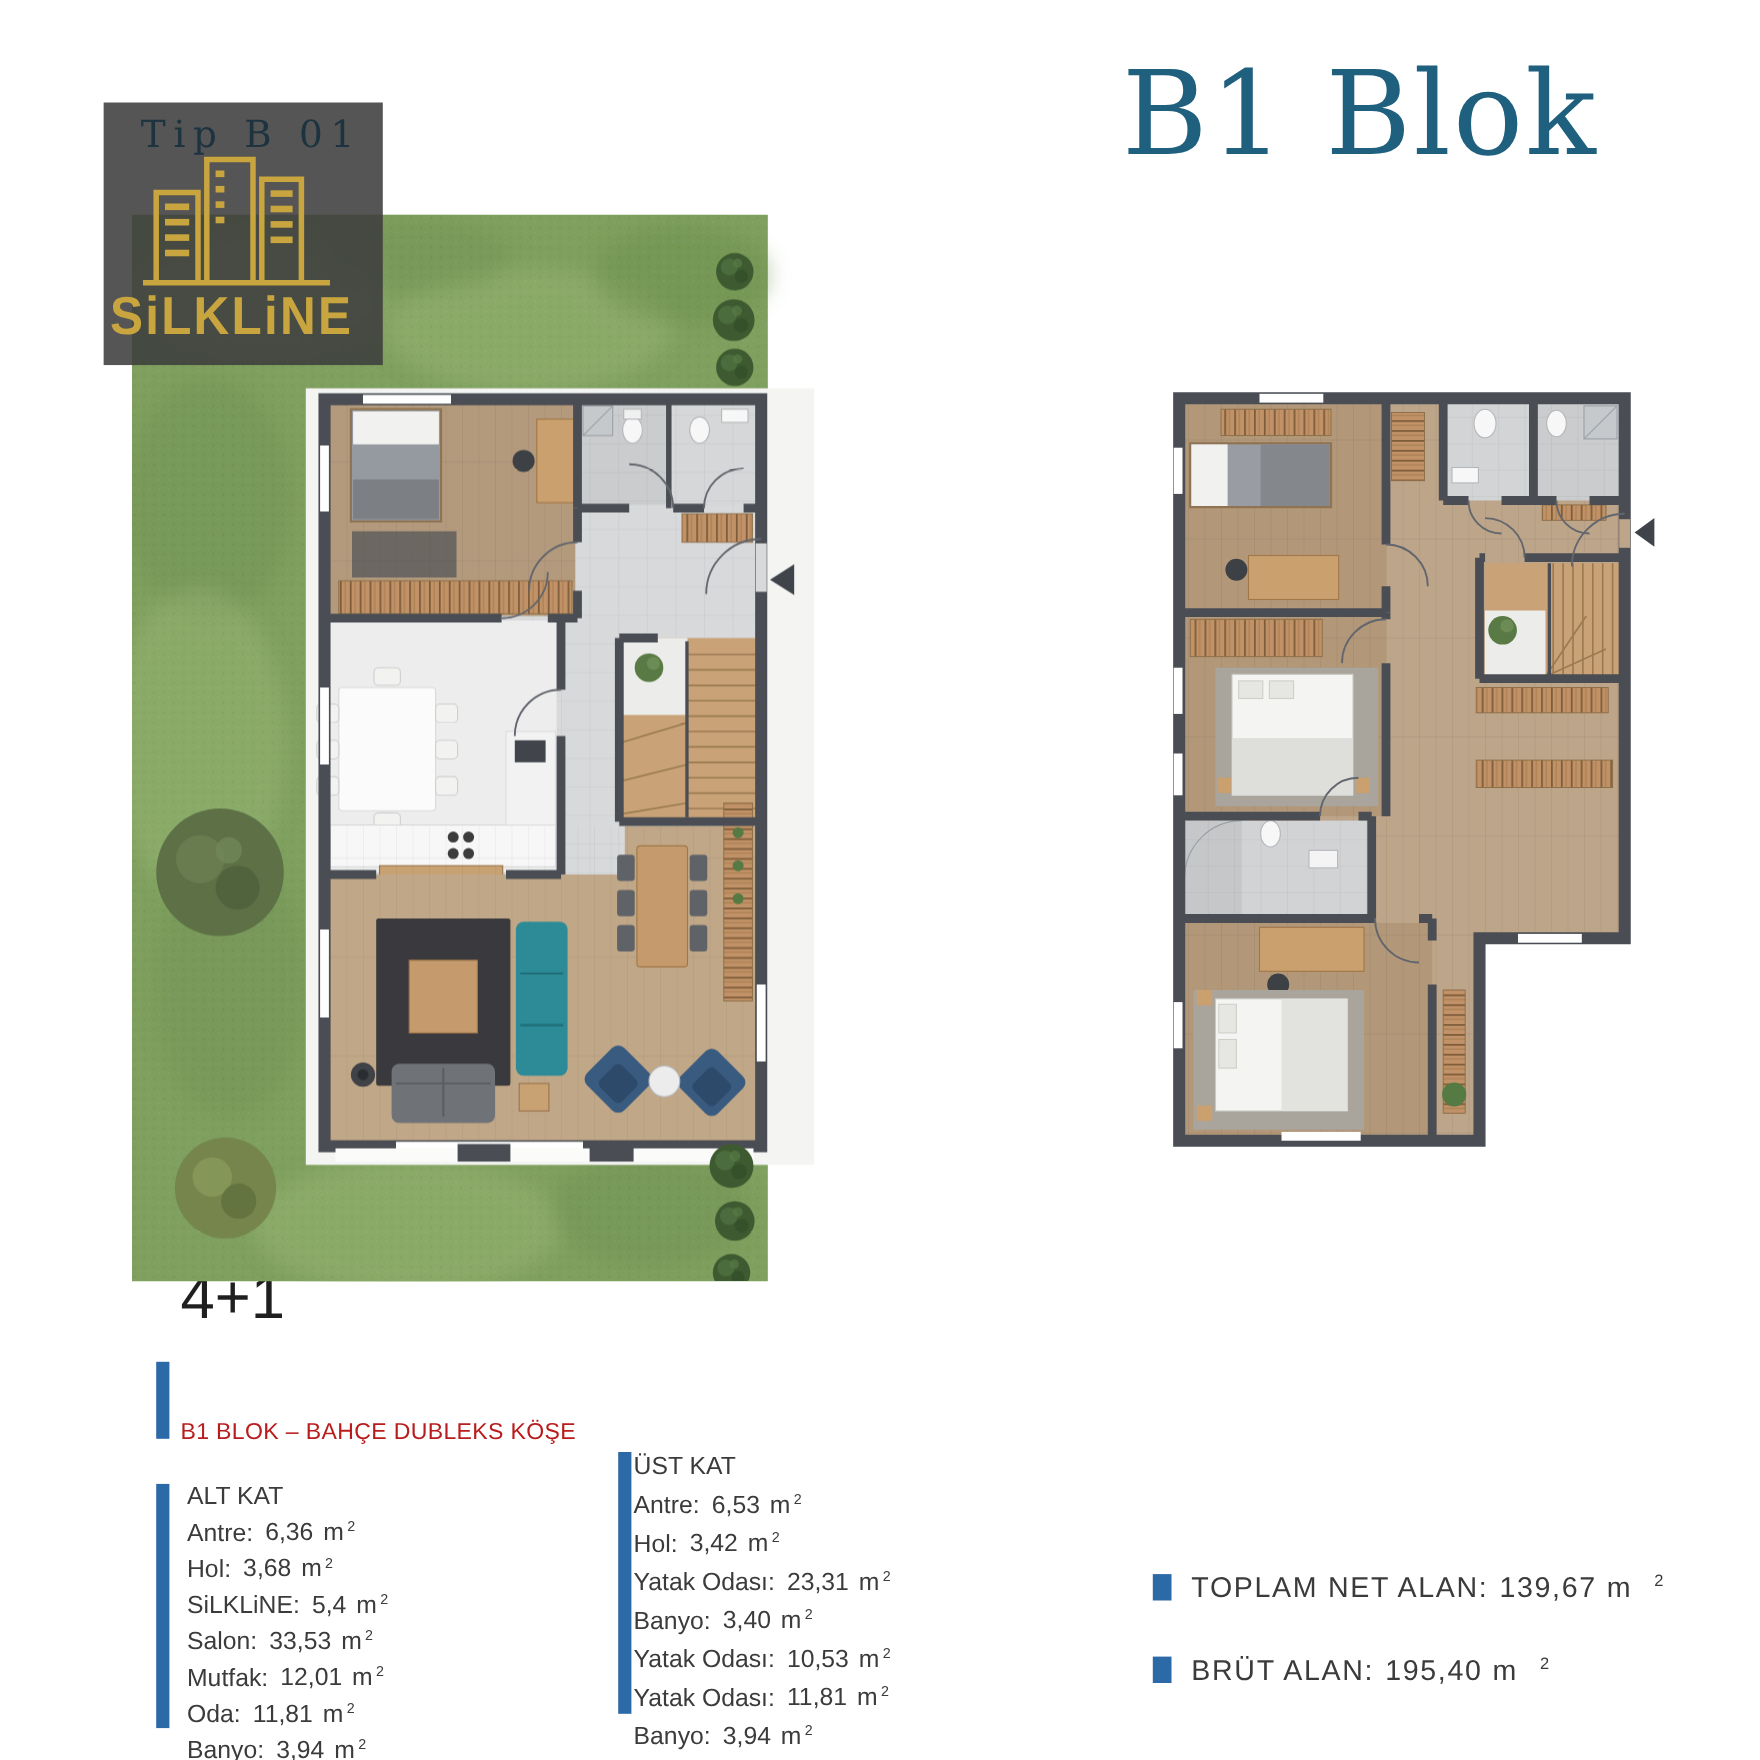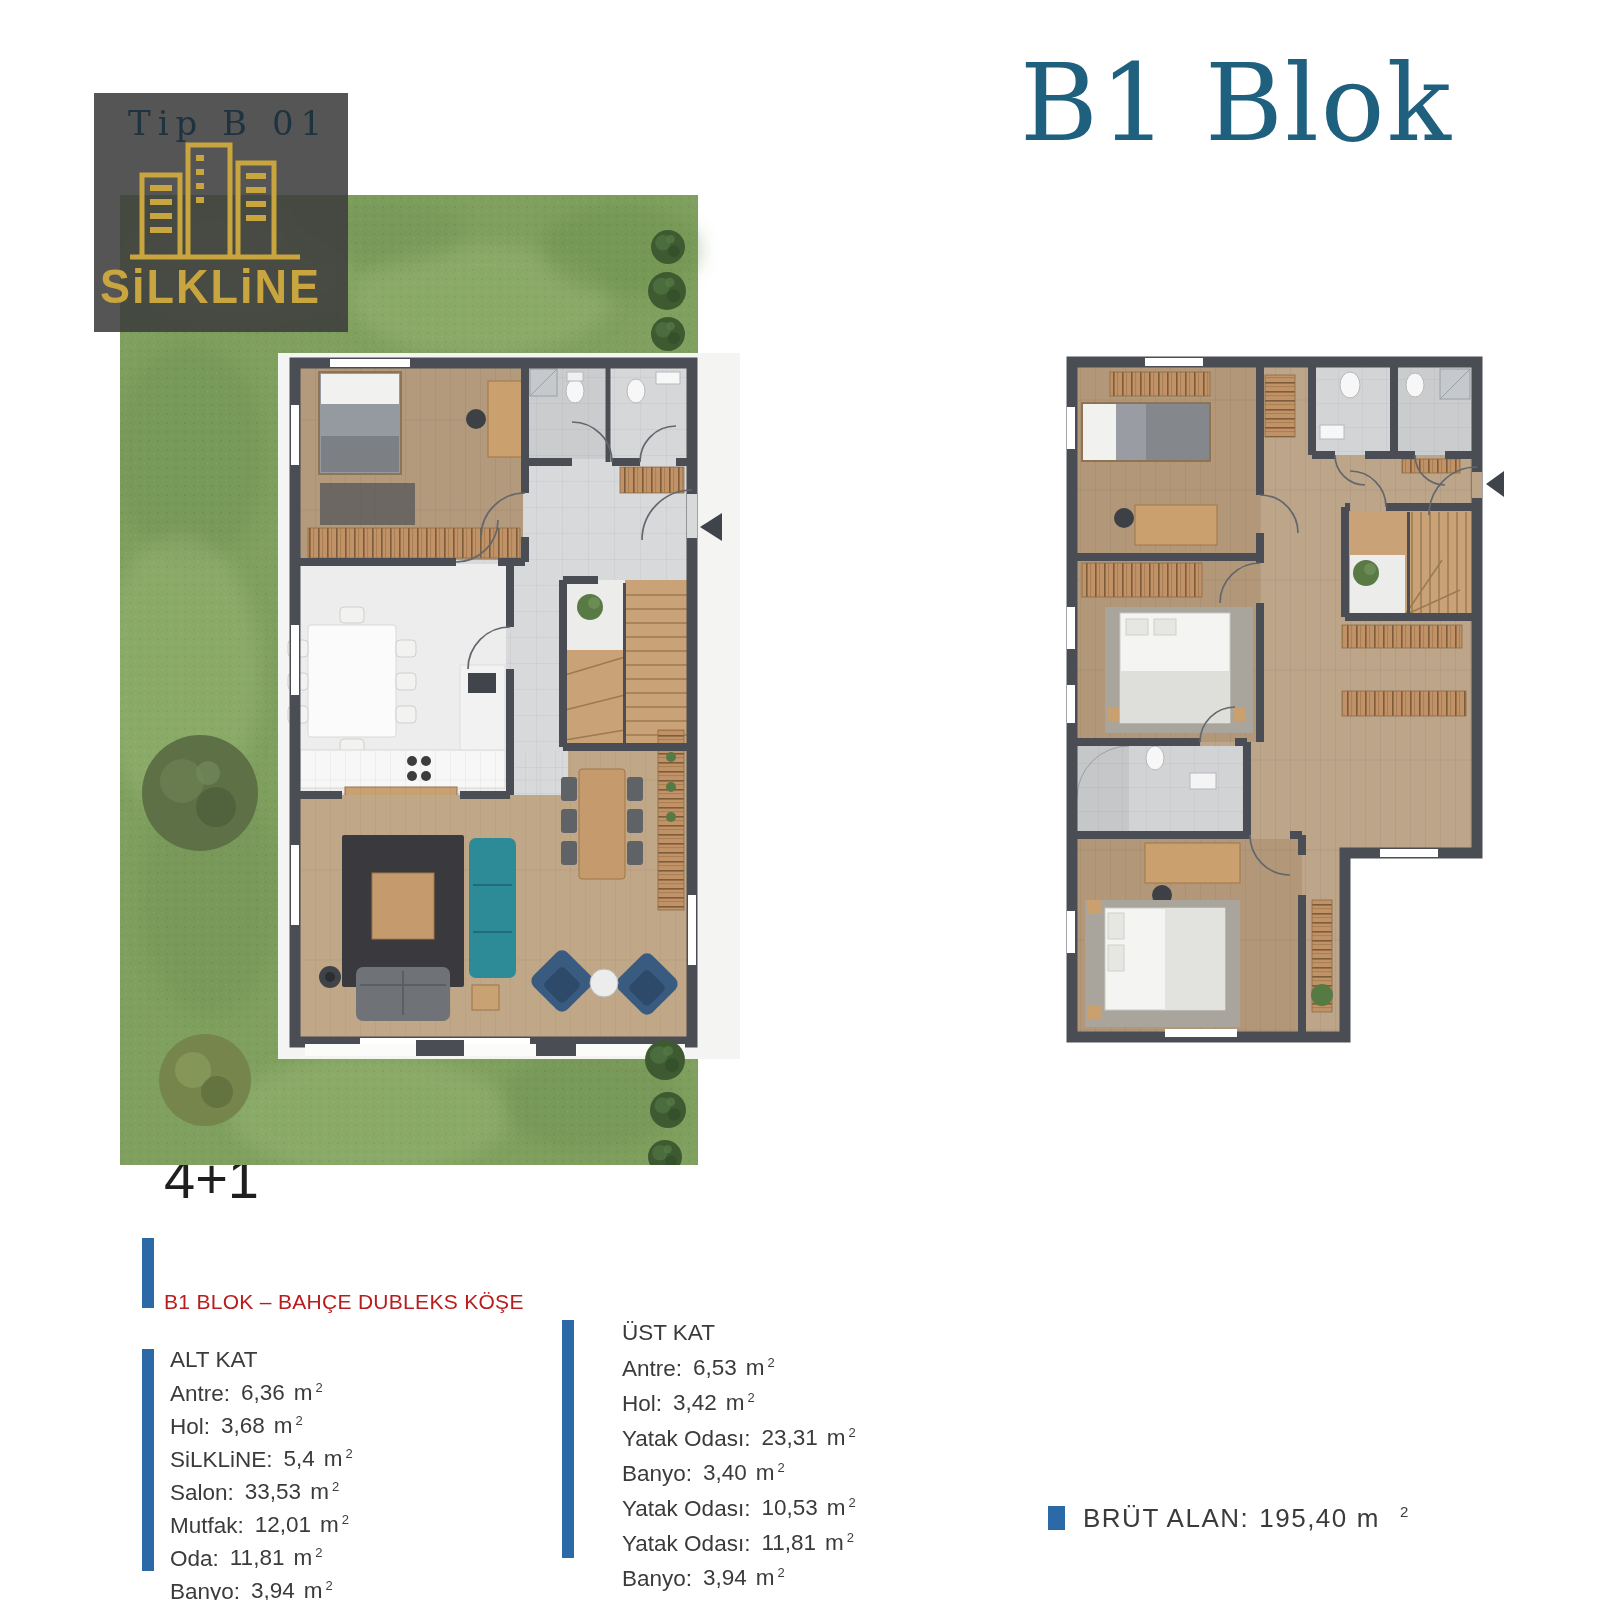--- a/index.html
+++ b/index.html
@@ -23,21 +23,21 @@
   .vbar{position:absolute;width:12px;background:#2b6aa6;}
   .unit-type{position:absolute;left:164px;top:1146px;font-size:56px;color:#1f1f1f;}
   .unit-subtitle{position:absolute;left:164px;top:1290px;font-size:21px;color:#b91c1c;letter-spacing:0.3px;}
   
   .floor-rows{position:absolute;font-size:22.5px;color:#3b3b3b;}
   .floor-title{font-weight:400;}
   .floor-rows .row span.v{margin-left:11px;}
   .floor-rows .row span.u{margin-left:9px;}
   .floor-rows sup{font-size:13px;margin-left:3px;}
   #altkat-rows{left:170px;top:1346px;line-height:27.5px;}
-  #ustkat-rows{left:622px;top:1318px;line-height:29.5px;}
+  #ustkat-rows{left:576px;top:1318px;line-height:29.5px;}
   
   .total-row{position:absolute;font-size:26px;letter-spacing:1.5px;color:#3b3b3b;white-space:nowrap;}
   .total-row .bullet{display:inline-block;width:17px;height:24px;background:#2b6aa6;
         margin-right:18px;vertical-align:-3px;}
   .total-row span.v{margin-left:10px;}
   .total-row span.u{margin-left:9px;}
   .total-row sup{font-size:15px;margin-left:20px;}
 </style>
 </head>
 <body>
@@ -496,17 +496,20 @@
     <div class="floor-title">ÜST KAT</div>
     <div class="row"><span>Antre:</span><span class="v">6,53</span><span class="u">m</span><sup>2</sup></div>
     <div class="row"><span>Hol:</span><span class="v">3,42</span><span class="u">m</span><sup>2</sup></div>
     <div class="row"><span>Yatak Odası:</span><span class="v">23,31</span><span class="u">m</span><sup>2</sup></div>
     <div class="row"><span>Banyo:</span><span class="v">3,40</span><span class="u">m</span><sup>2</sup></div>
     <div class="row"><span>Yatak Odası:</span><span class="v">10,53</span><span class="u">m</span><sup>2</sup></div>
     <div class="row"><span>Yatak Odası:</span><span class="v">11,81</span><span class="u">m</span><sup>2</sup></div>
     <div class="row"><span>Banyo:</span><span class="v">3,94</span><span class="u">m</span><sup>2</sup></div>
   </div>
 
+  <div class="total-row" style="left:1048px;top:1428px;">
+    <span class="bullet"></span><span>TOPLAM NET ALAN:</span><span class="v">139,67</span><span class="u">m</span><sup>2</sup>
+  </div>
   <div class="total-row" style="left:1048px;top:1503px;">
     <span class="bullet"></span><span>BRÜT ALAN:</span><span class="v">195,40</span><span class="u">m</span><sup>2</sup>
   </div>
 
 </div>
 
 </body></html>

